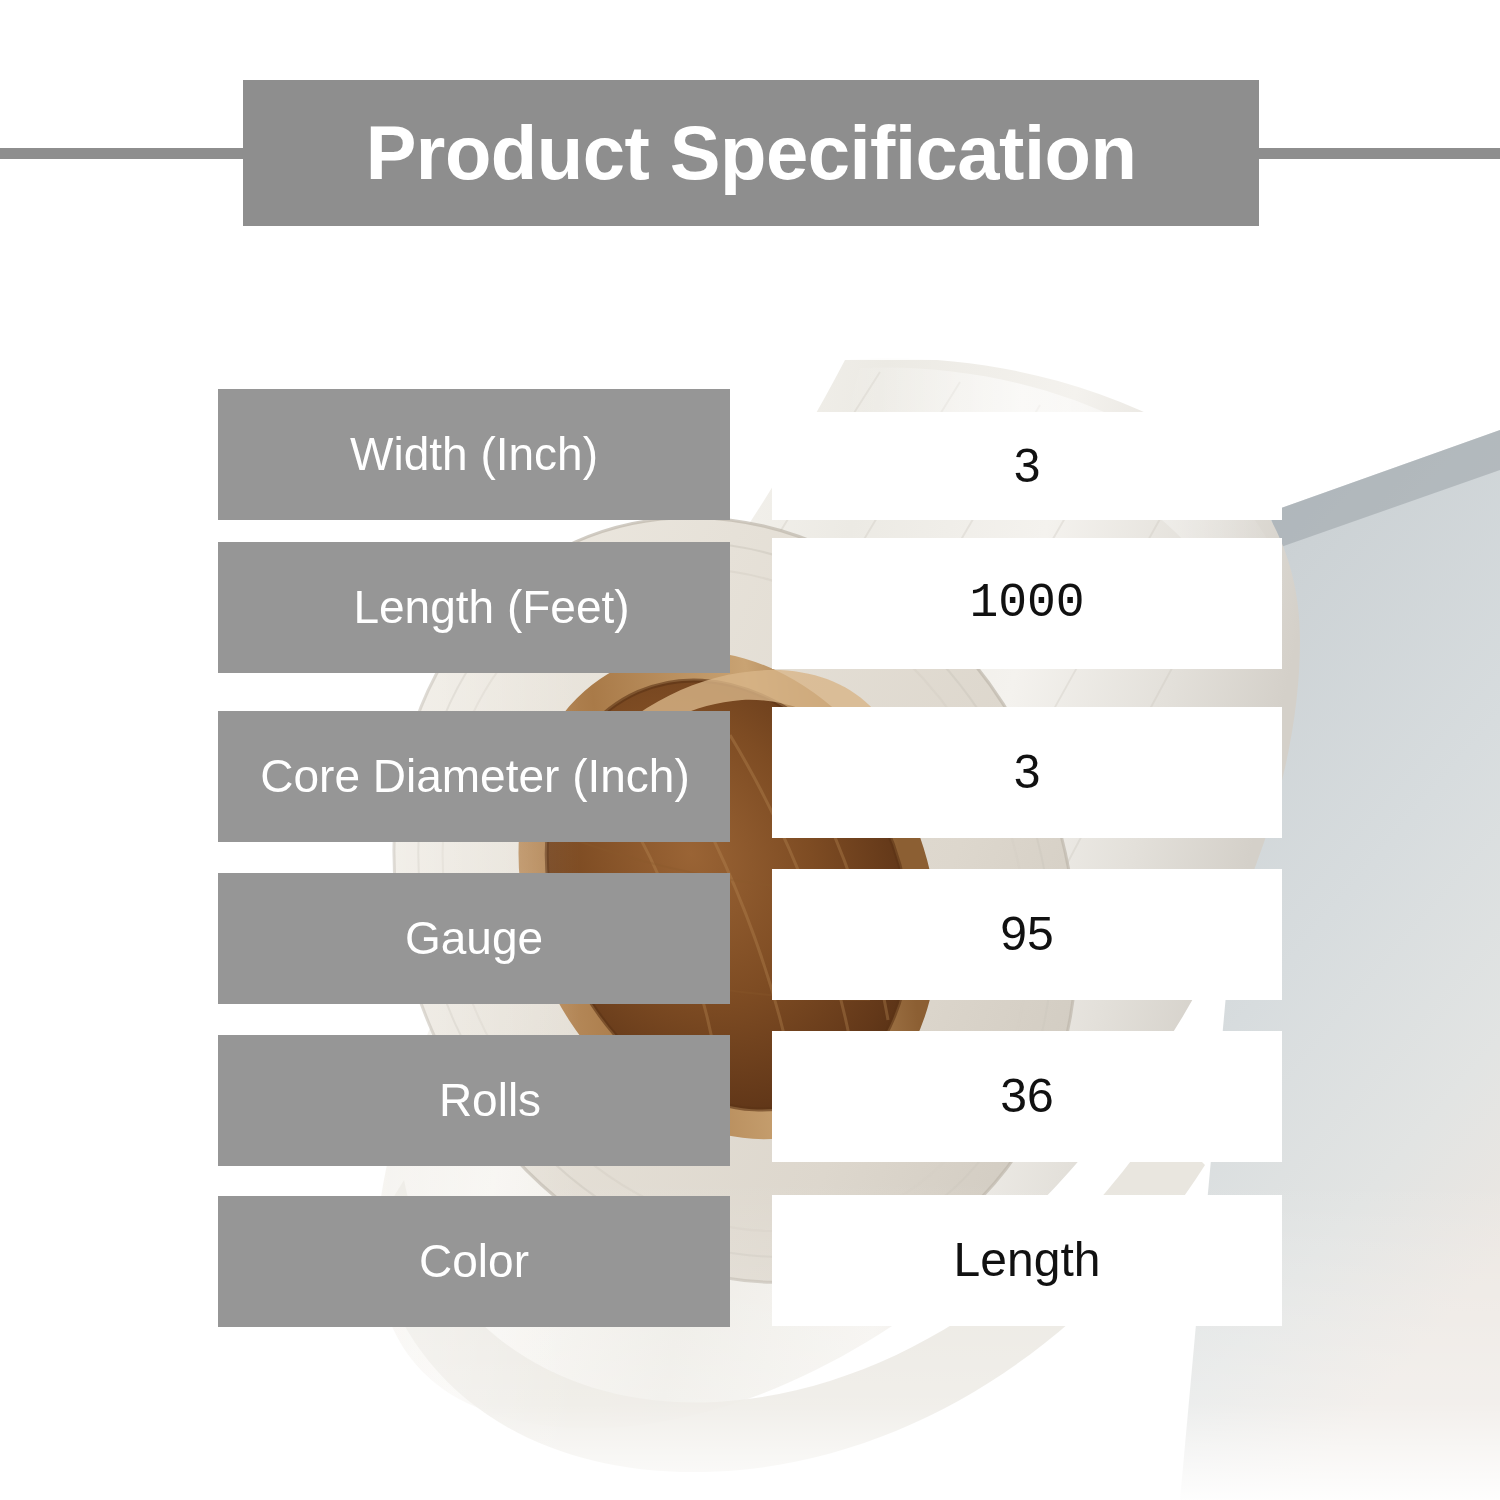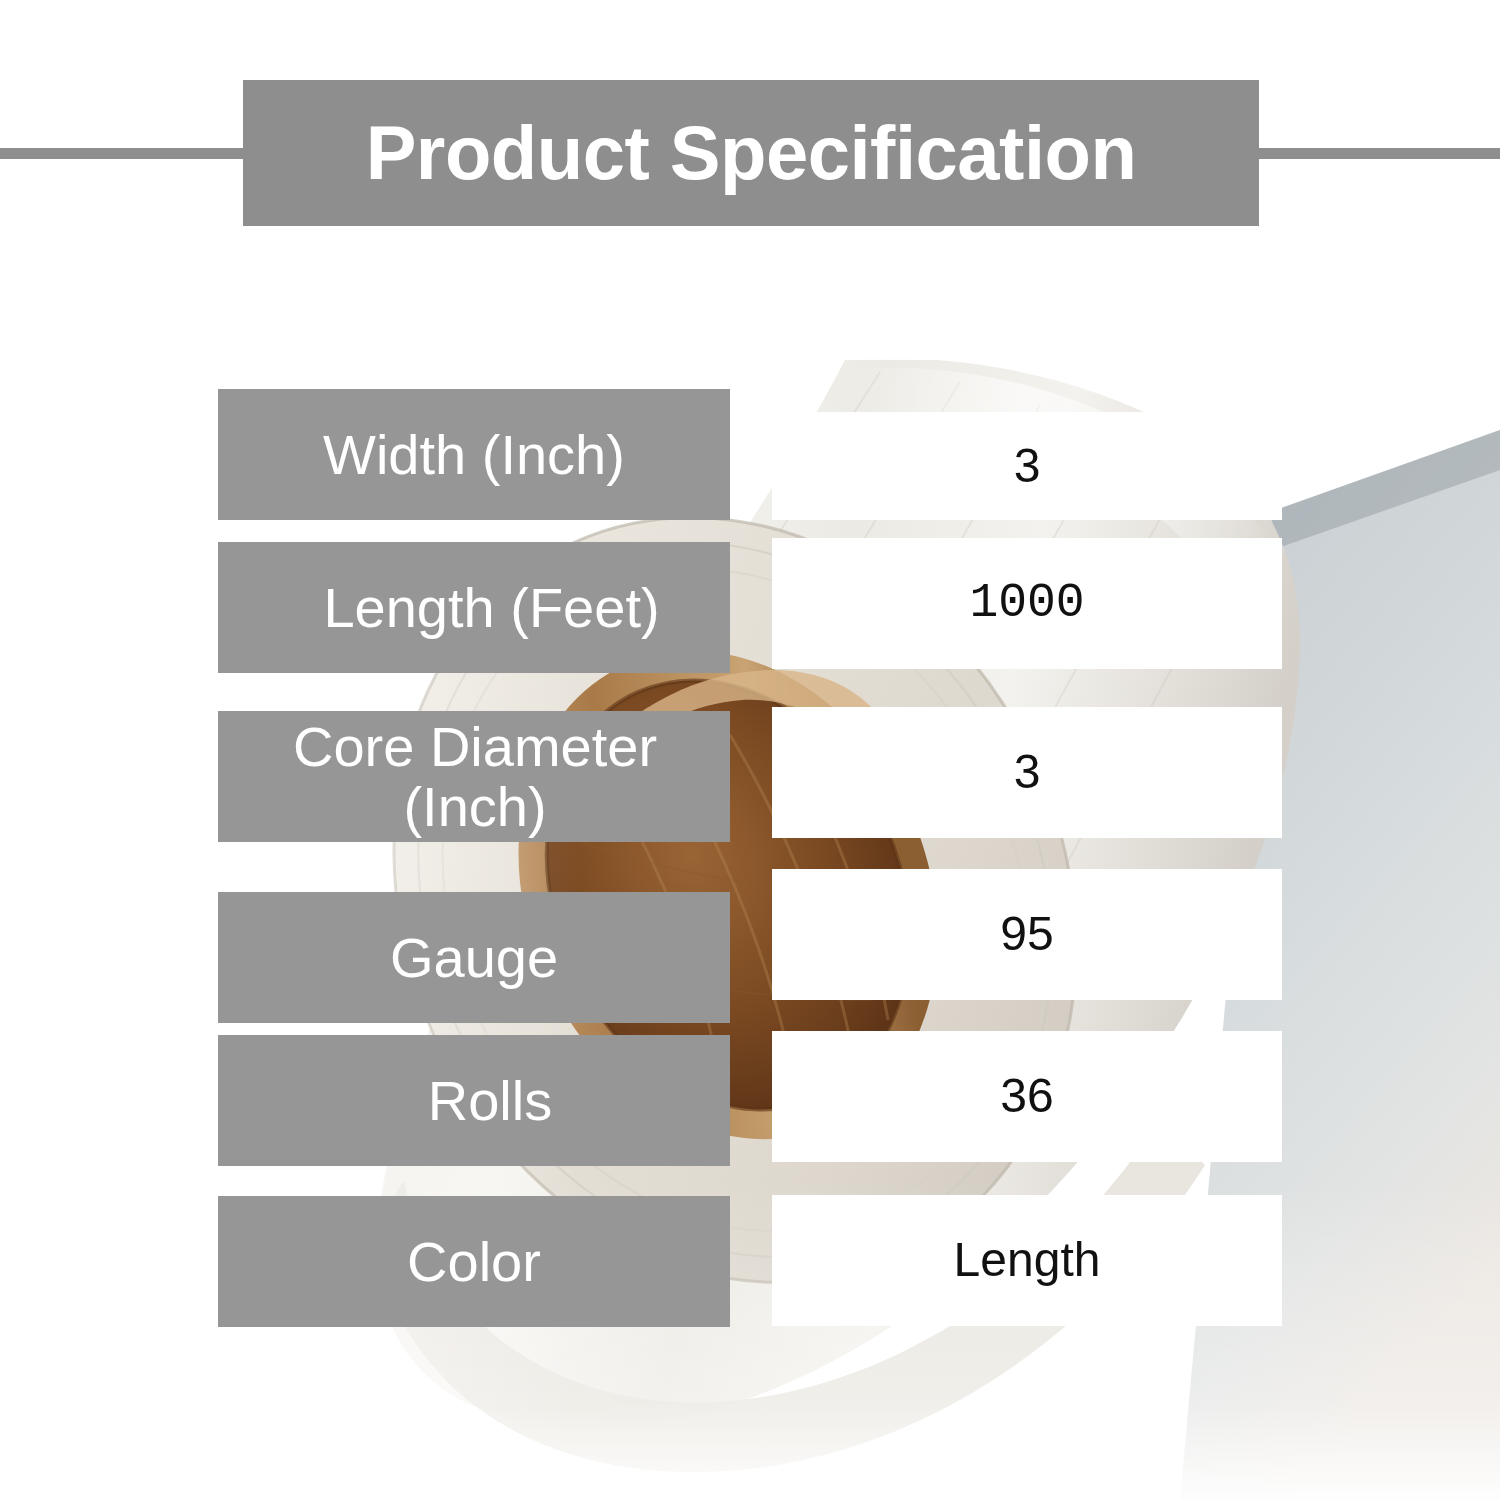--- a/index.html
+++ b/index.html
@@ -71,21 +71,21 @@
   .label-cell {
     position: absolute;
     left: 218px;
     width: 512px;
     background: #969696;
     color: #ffffff;
     display: flex;
     align-items: center;
     justify-content: center;
     text-align: center;
-    font-size: 56px;
+    font-size: 46px;
     font-weight: 400;
     line-height: 1.06;
     box-sizing: border-box;
     padding: 0 10px;
   }
   .value-cell {
     position: absolute;
     left: 772px;
     width: 510px;
     background: #ffffff;
@@ -248,21 +248,21 @@
       <div class="label-cell" style="top:542px;height:131px;padding-left:45px;">Length (Feet)</div>
       <div class="value-cell" style="top:538px;height:131px;font-family:Liberation Mono, monospace;">1000</div>
     </div>
 
     <div class="spec-row">
       <div class="label-cell" style="top:711px;height:131px;padding-left:12px;">Core Diameter (Inch)</div>
       <div class="value-cell" style="top:707px;height:131px;">3</div>
     </div>
 
     <div class="spec-row">
-      <div class="label-cell" style="top:873px;height:131px;margin-top:19px;">Gauge</div>
+      <div class="label-cell" style="top:873px;height:131px;">Gauge</div>
       <div class="value-cell" style="top:869px;height:131px;">95</div>
     </div>
 
     <div class="spec-row">
       <div class="label-cell" style="top:1035px;height:131px;padding-left:42px;">Rolls</div>
       <div class="value-cell" style="top:1031px;height:131px;">36</div>
     </div>
 
     <div class="spec-row">
       <div class="label-cell" style="top:1196px;height:131px;">Color</div>

